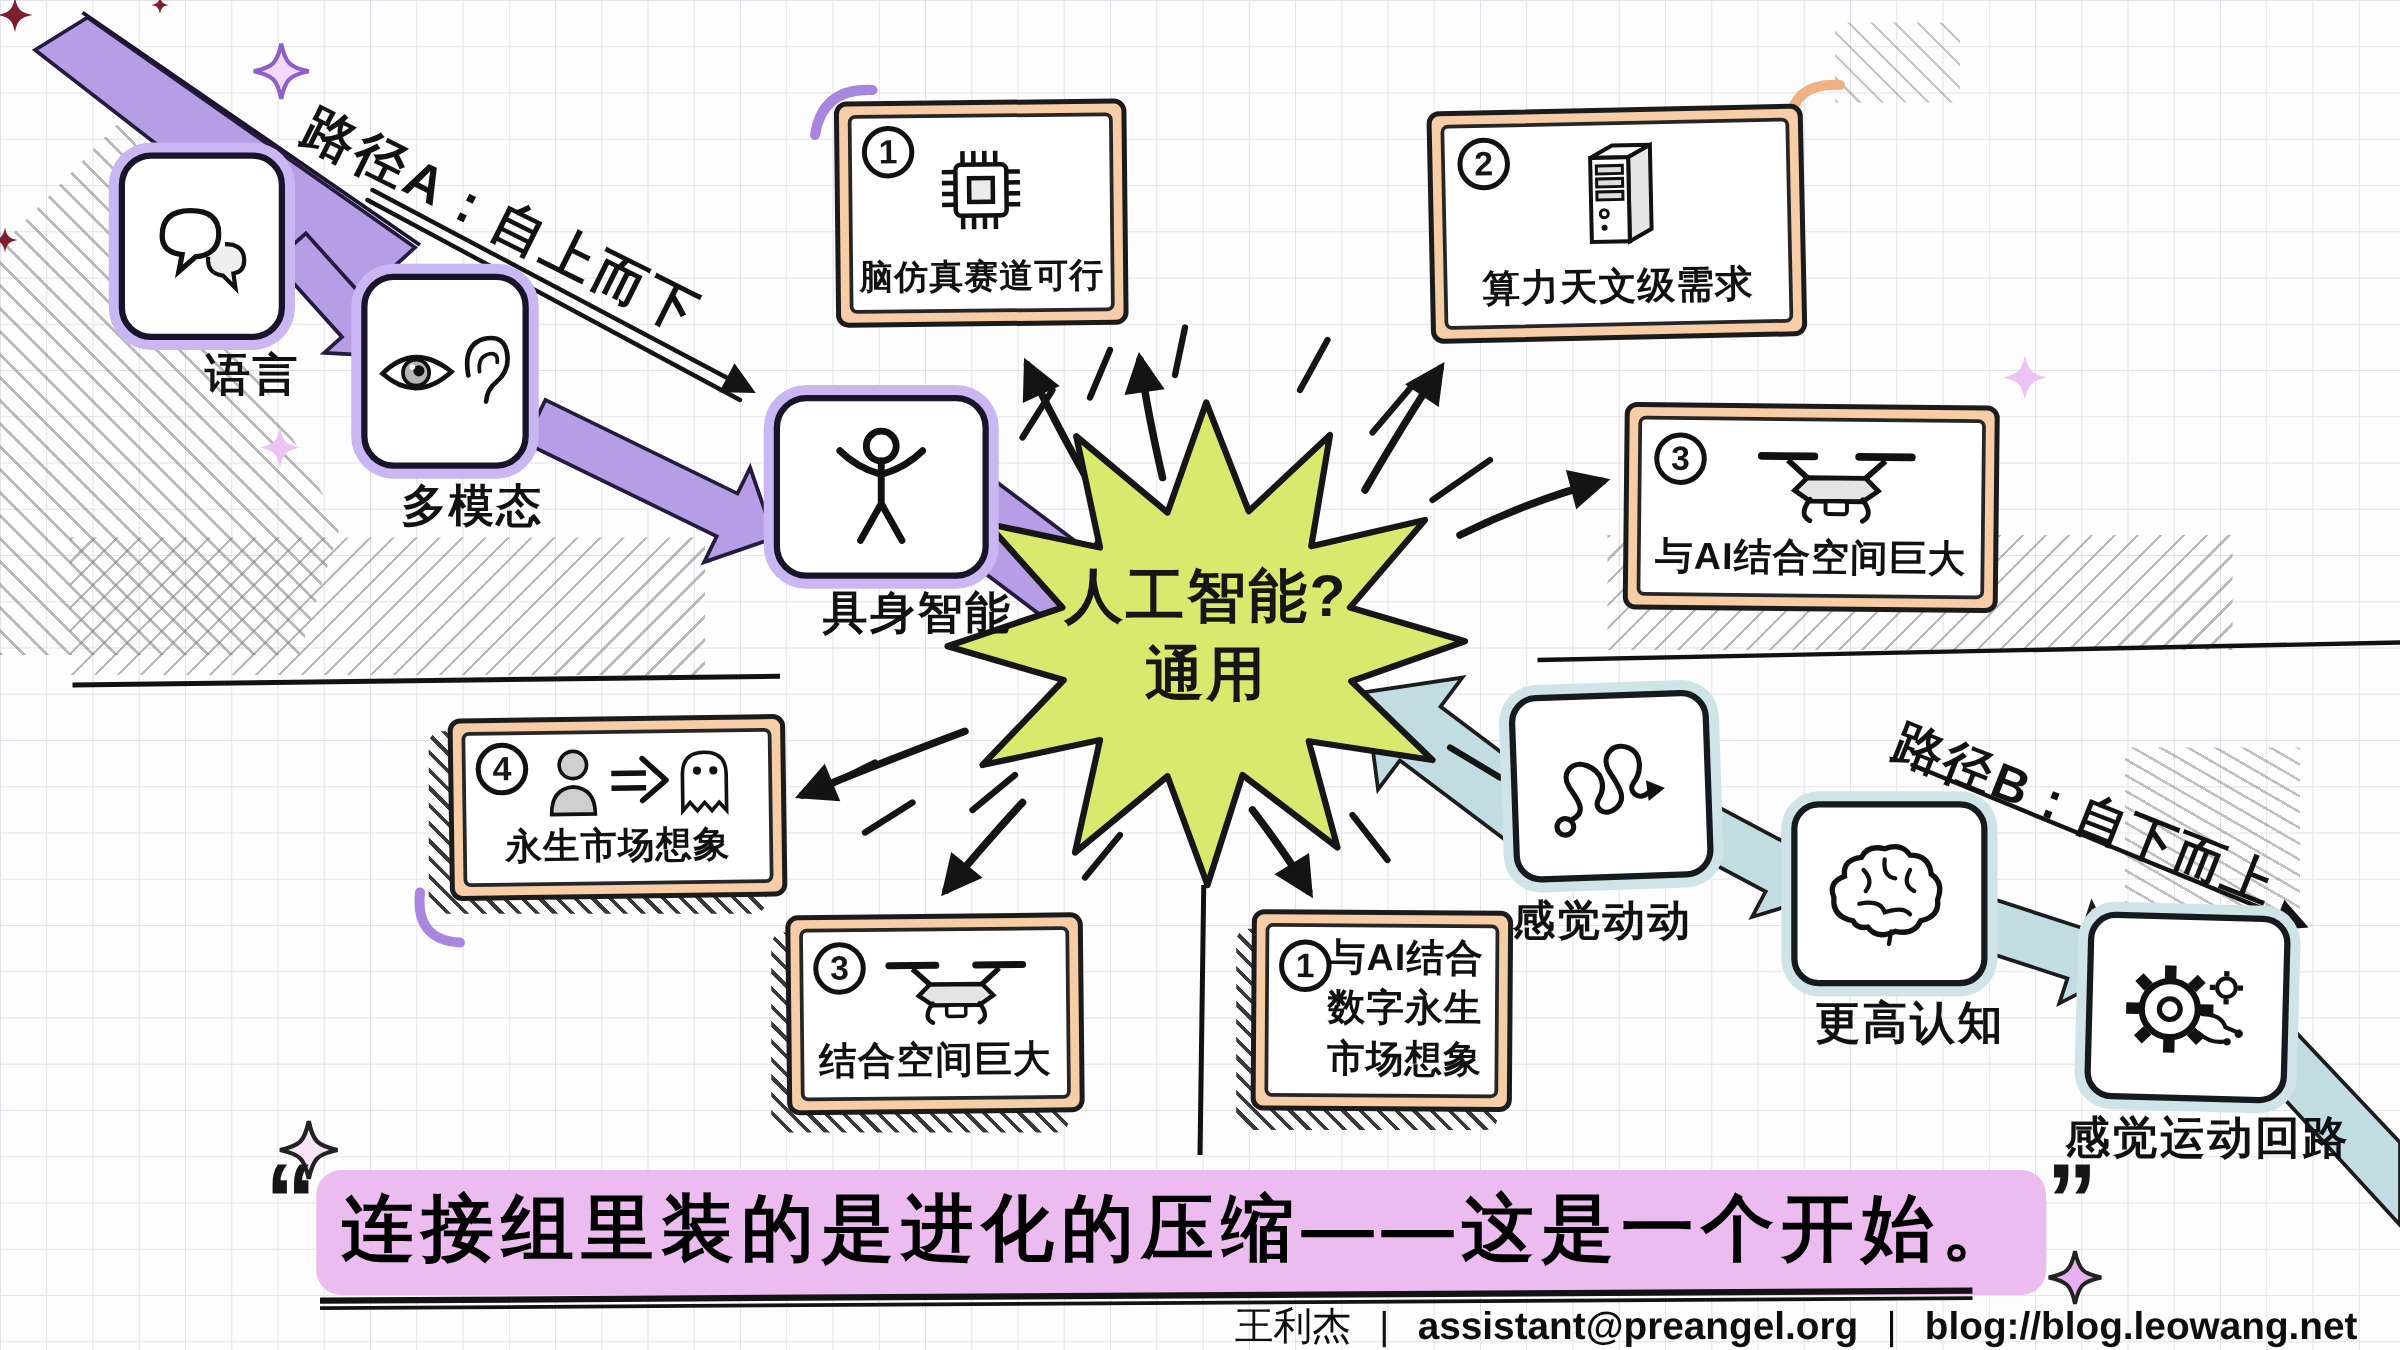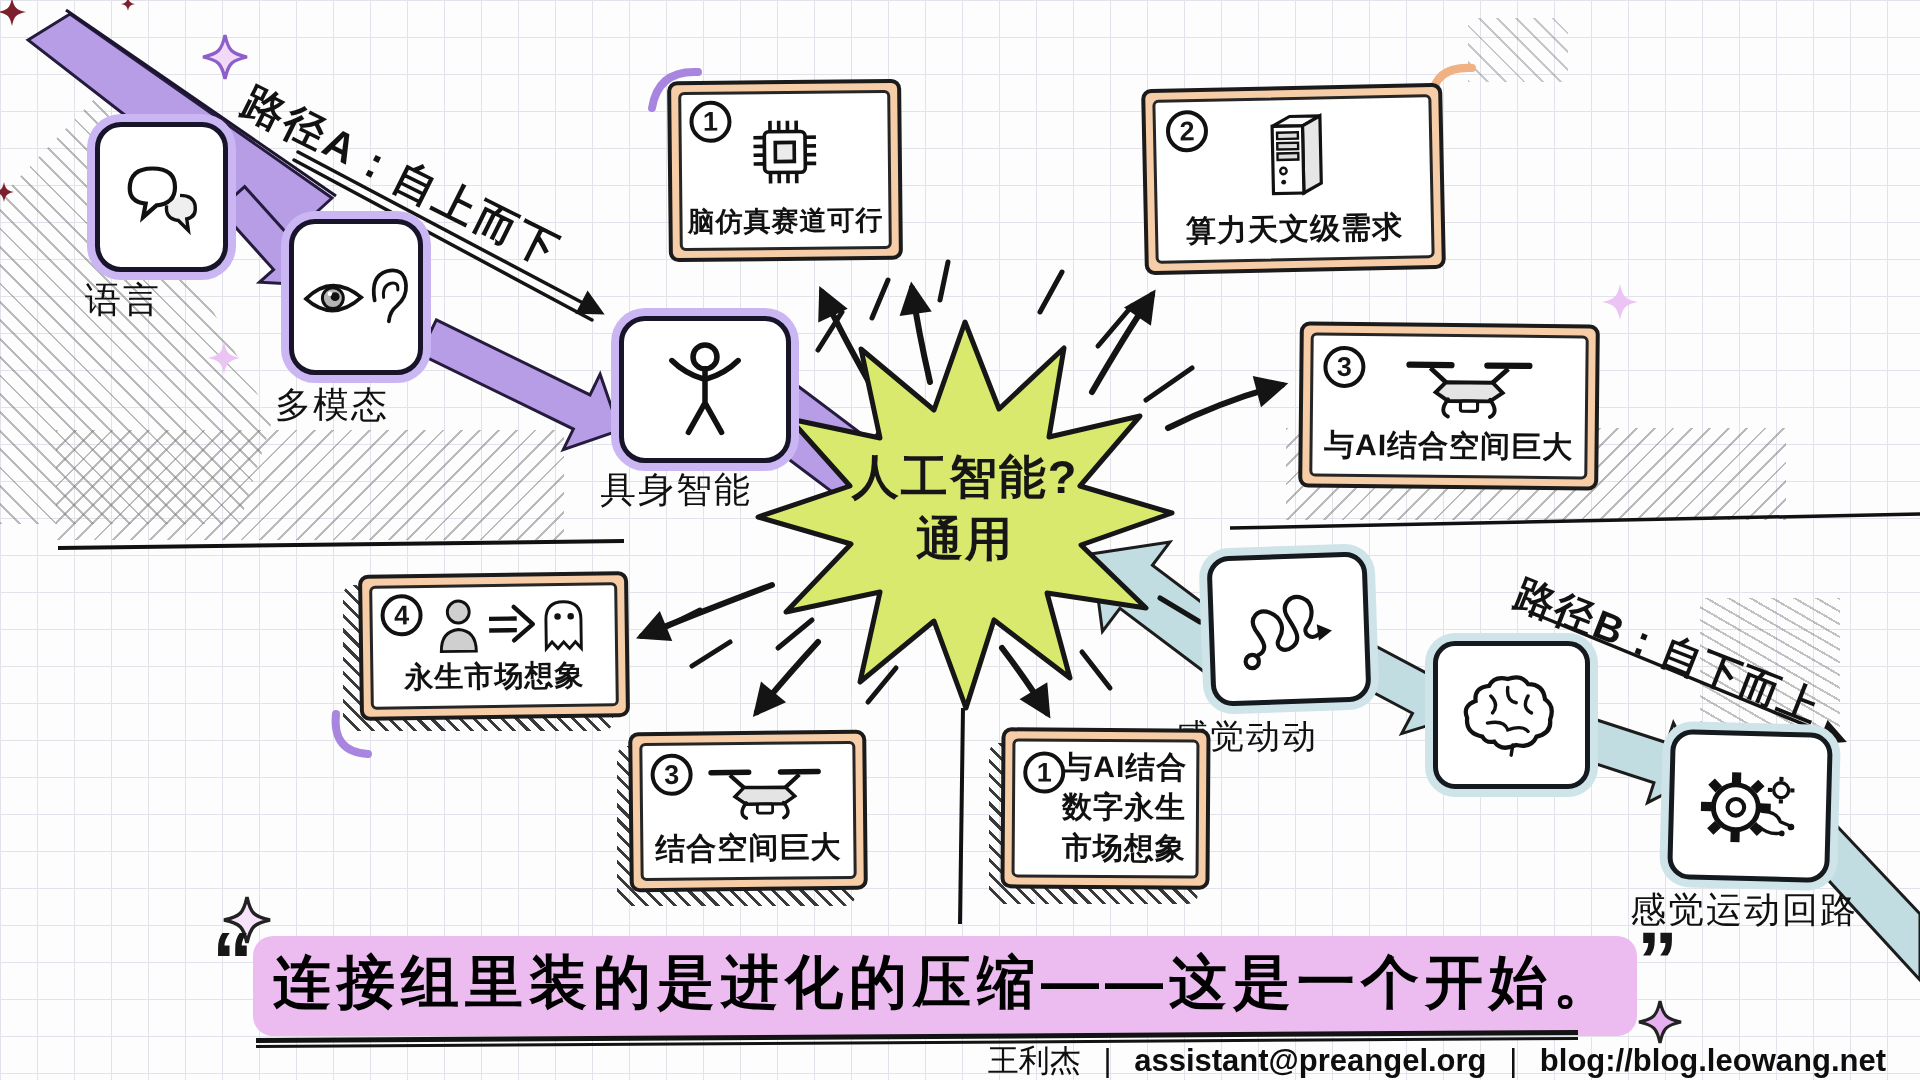--- a/index.html
+++ b/index.html
@@ -23,21 +23,21 @@
   #hatch-rightband{left:1286px;top:428px;width:500px;height:92px;}
   #hatch-pathb{left:1700px;top:598px;width:140px;height:150px;opacity:.45;}
   #hatch-topright{left:1468px;top:18px;width:100px;height:64px;opacity:.4;}
   svg{display:block;}
   .overlay{position:absolute;left:0;top:0;}
   
   .pnode{position:absolute;background:#fff;border:5px solid #18142a;border-radius:26px;
     box-shadow:0 0 0 8px var(--purple_glow);display:flex;align-items:center;justify-content:center;}
   .tnode{position:absolute;background:#fff;border:5px solid #141a1e;border-radius:22px;
     box-shadow:0 0 0 8px var(--teal_glow);display:flex;align-items:center;justify-content:center;}
-  .nlabel{position:absolute;font-weight:400;font-size:36px;text-align:left;letter-spacing:2px;color:#111;}
+  .nlabel{position:absolute;font-weight:700;font-size:36px;text-align:right;letter-spacing:2px;color:#111;}
   
   .callout{position:absolute;background:var(--callout_orange);border:4px solid #1b1b1b;border-radius:10px;padding:7px;}
   .callout-inner{position:relative;width:100%;height:100%;background:#fff;border:3px solid #262626;border-radius:6px;
     display:flex;flex-direction:column;align-items:center;justify-content:flex-end;padding:6px 4px 8px;}
   .callout-shadow{position:absolute;background:repeating-linear-gradient(45deg,#3a3a3a 0 3px,transparent 3px 10px);
     border-radius:10px;}
   .num{position:absolute;width:42px;height:42px;border:4px solid #111;border-radius:50%;background:#fff;
     display:flex;align-items:center;justify-content:center;font-size:27px;font-weight:800;}
   .ctext{font-weight:800;color:#111;letter-spacing:1px;}
   .iconwrap{flex:1;display:flex;align-items:center;justify-content:center;width:100%;}
@@ -195,20 +195,21 @@
     </svg>
   </div>
   <div class="nlabel" style="left:1174px;top:714px;width:180px;font-size:34px;">感觉动动</div>
 
   <div class="tnode" style="left:1433px;top:641px;width:157px;height:148px;">
     <svg width="110" height="92" viewBox="0 0 130 105">
       <path d="M30,78 Q10,74 12,56 Q6,42 22,36 Q20,20 38,18 Q44,6 60,10 Q76,4 84,16 Q102,16 104,34 Q116,42 110,58 Q112,74 94,78 Q88,92 70,88 Q52,96 44,84 Q34,86 30,78 Z" fill="#fff" stroke="#111" stroke-width="5"></path>
       <path d="M40,30 Q50,40 42,50 M60,20 Q58,36 70,38 M84,30 Q76,44 88,50 M36,62 Q56,58 60,70 Q78,64 84,72 M66,88 L64,100" fill="none" stroke="#111" stroke-width="4" stroke-linecap="round"></path>
     </svg>
   </div>
+  <div class="nlabel" style="left:1424px;top:794px;width:180px;">更高认知</div>
 
   <div class="tnode" style="left:1669px;top:731px;width:162px;height:150px;transform:rotate(1.5deg);">
     <svg width="108" height="100" viewBox="0 0 130 120">
       <circle cx="48" cy="62" r="27" fill="#fff" stroke="#111" stroke-width="6"></circle>
       <path d="M48,33 V20 M48,91 V104 M19,62 H6 M77,62 H90 M27,41 L18,32 M69,41 L78,32 M27,83 L18,92 M69,83 L78,92" stroke="#111" stroke-width="11" stroke-linecap="butt"></path>
       <circle cx="48" cy="62" r="10" fill="#fff" stroke="#111" stroke-width="5"></circle>
       <circle cx="102" cy="40" r="9" fill="#fff" stroke="#111" stroke-width="4"></circle>
       <path d="M102,29 V24 M102,51 V56 M91,40 H86 M113,40 H118" stroke="#111" stroke-width="5"></path>
       <path d="M80,66 Q98,66 102,78 L112,82 M76,84 Q88,94 100,92" fill="none" stroke="#111" stroke-width="4" stroke-linecap="round"></path>
       <circle cx="115" cy="84" r="4" fill="#111"></circle>

